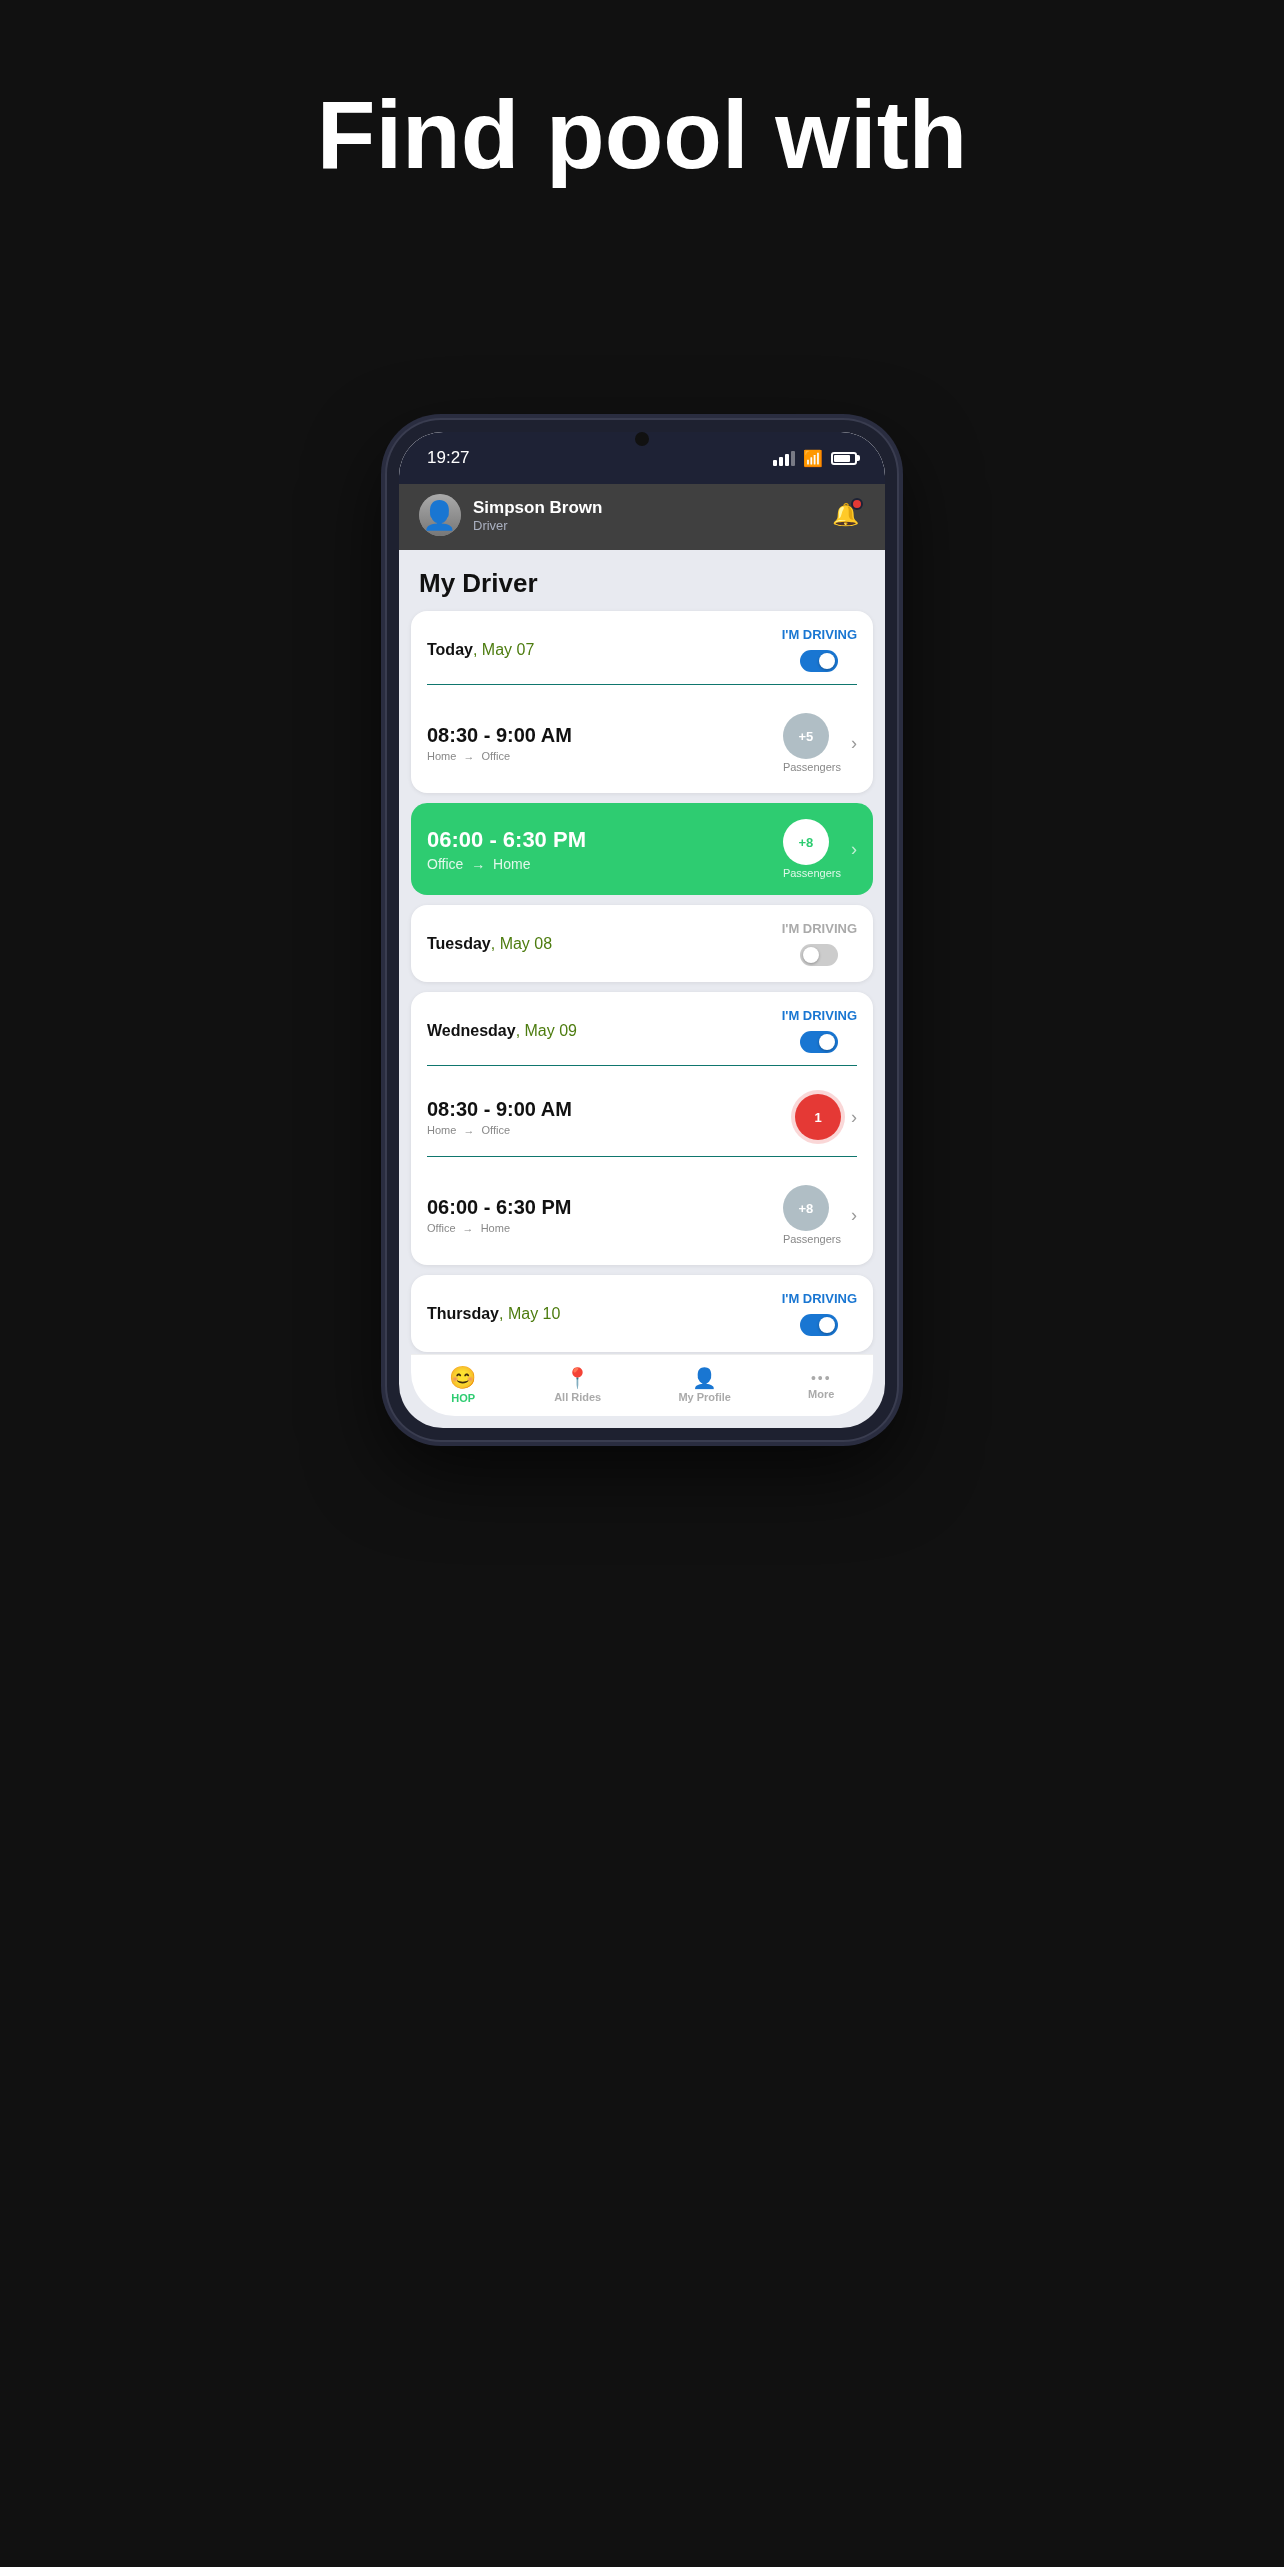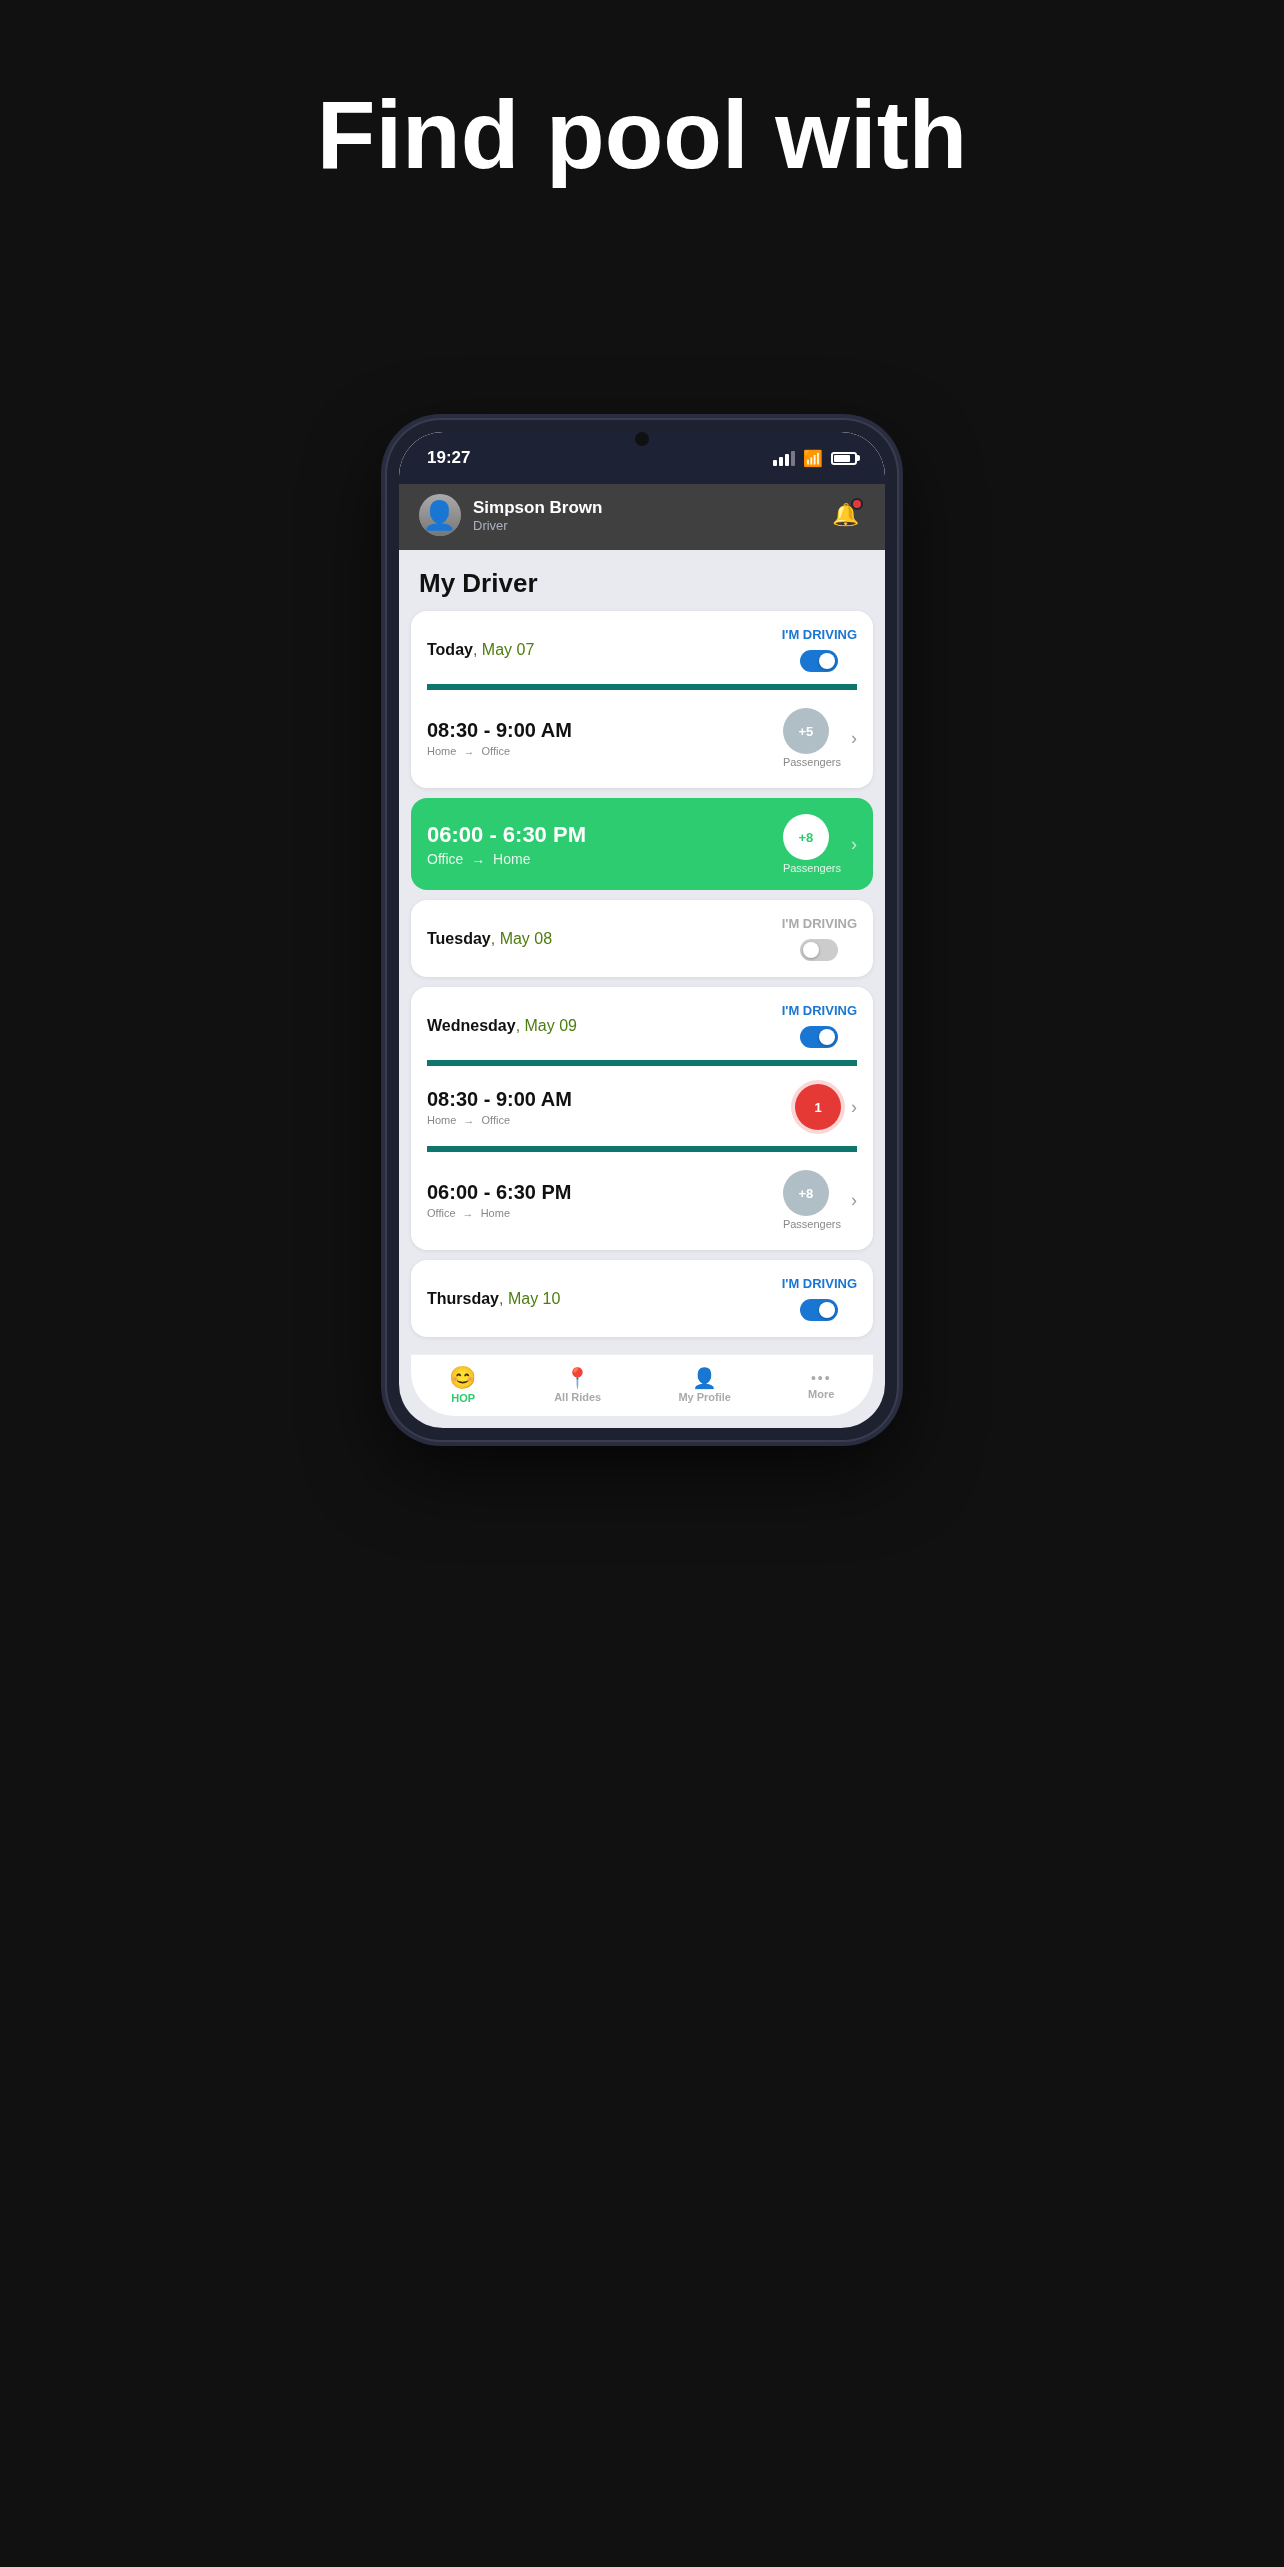--- a/index.html
+++ b/index.html
@@ -57,21 +57,21 @@
       height: 52px;
       display: flex;
       align-items: center;
       justify-content: space-between;
       padding: 0 28px;
       border-radius: 44px 44px 0 0;
     }
     .status-time {
       color: #ffffff;
       font-size: 17px;
-      font-weight: 700;
+      font-weight: 400;
     }
     .status-icons {
       display: flex;
       align-items: center;
       gap: 8px;
     }
     .signal-bars {
       display: flex; align-items: flex-end; gap: 2px;
     }
     .bar { background: #fff; width: 4px; border-radius: 1px; }
@@ -220,22 +220,22 @@
       transition: left 0.2s;
     }
     .toggle.on .toggle-knob { left: 19px; }
     .toggle.off .toggle-knob { left: 3px; }
 
     
     .ride-row {
       display: flex;
       align-items: center;
       justify-content: space-between;
-      padding: 18px 0 4px;
-      border-top: 6px solid #0f766e;
+      padding: 28px 0 4px;
+      border-top: 1px solid #0f766e;
       margin-top: 12px;
     }
     .ride-time {
       font-size: 20px;
       font-weight: 700;
       color: #111;
     }
     .ride-route {
       font-size: 11px;
       color: #888;

